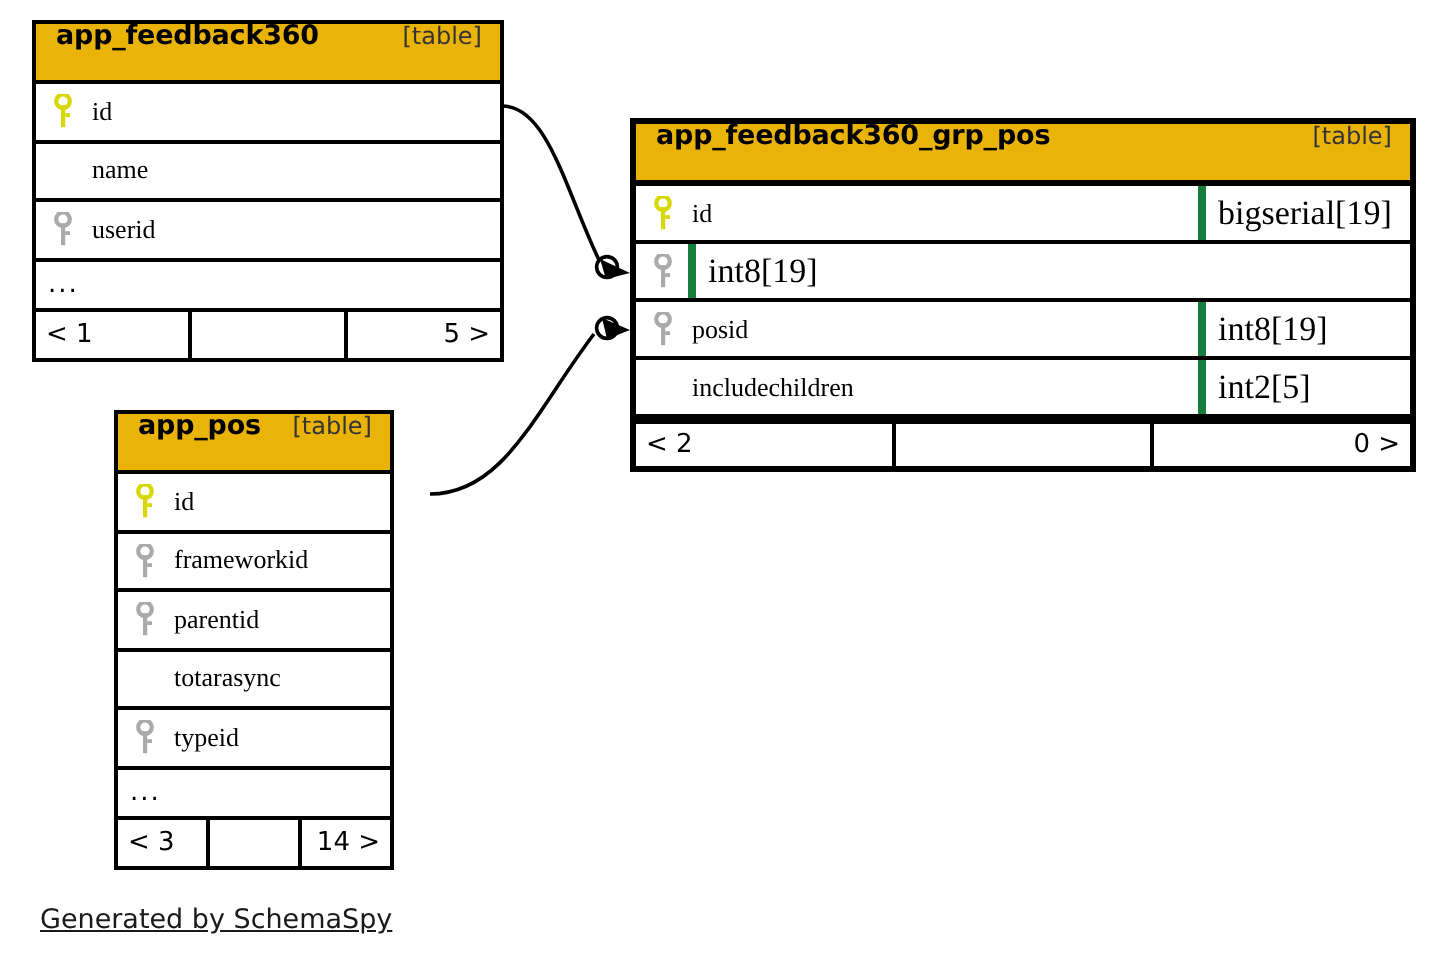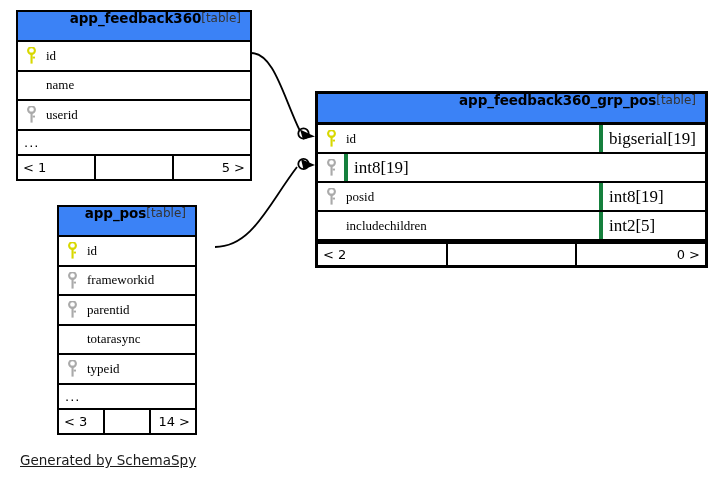--- a/index.html
+++ b/index.html
@@ -39,26 +39,26 @@
     background: #ffffff;
     border: 2px solid #000000;
     z-index: 2;
   }
   .table-box.focal {
     border-width: 3px;
   }
 
   .tbl-header {
     box-sizing: border-box;
-    background: #3b82f6;
+    background: #eab308;
     border-bottom: 2px solid #000000;
     height: 30px;
     display: flex;
     align-items: center;
-    justify-content: flex-end;
+    justify-content: space-between;
     padding: 0 9px 16px 10px;
   }
   .focal .tbl-header {
     border-bottom-width: 3px;
     height: 31px;
   }
   .tbl-name {
     font-weight: bold;
     font-size: 13.5px;
     color: #000000;
@@ -214,21 +214,21 @@
 
     <div class="ellipsis-row">...</div>
 
     <div class="tbl-footer">
       <span class="foot-cell foot-left">&lt; 1</span>
       <span class="foot-cell foot-mid"></span>
       <span class="foot-cell foot-right">5 &gt;</span>
     </div>
   </div>
 
-  <div class="table-box focal" id="tbox-app_feedback360_grp_pos" style="left:315px; top:59px; width:393px;margin-top:32px;">
+  <div class="table-box focal" id="tbox-app_feedback360_grp_pos" style="left:315px; top:59px; width:393px;">
 
     <div class="tbl-header">
       <span class="tbl-name">app_feedback360_grp_pos</span>
       <span class="tbl-tag">[table]</span>
     </div>
 
     <div class="col-row">
       <span class="col-keycell">
         <svg class="key-ico" width="9" height="17" viewBox="0 0 9 17">
           <circle cx="4.5" cy="3.6" r="3.4" fill="none" stroke="#d8d800" stroke-width="2.1"></circle>

